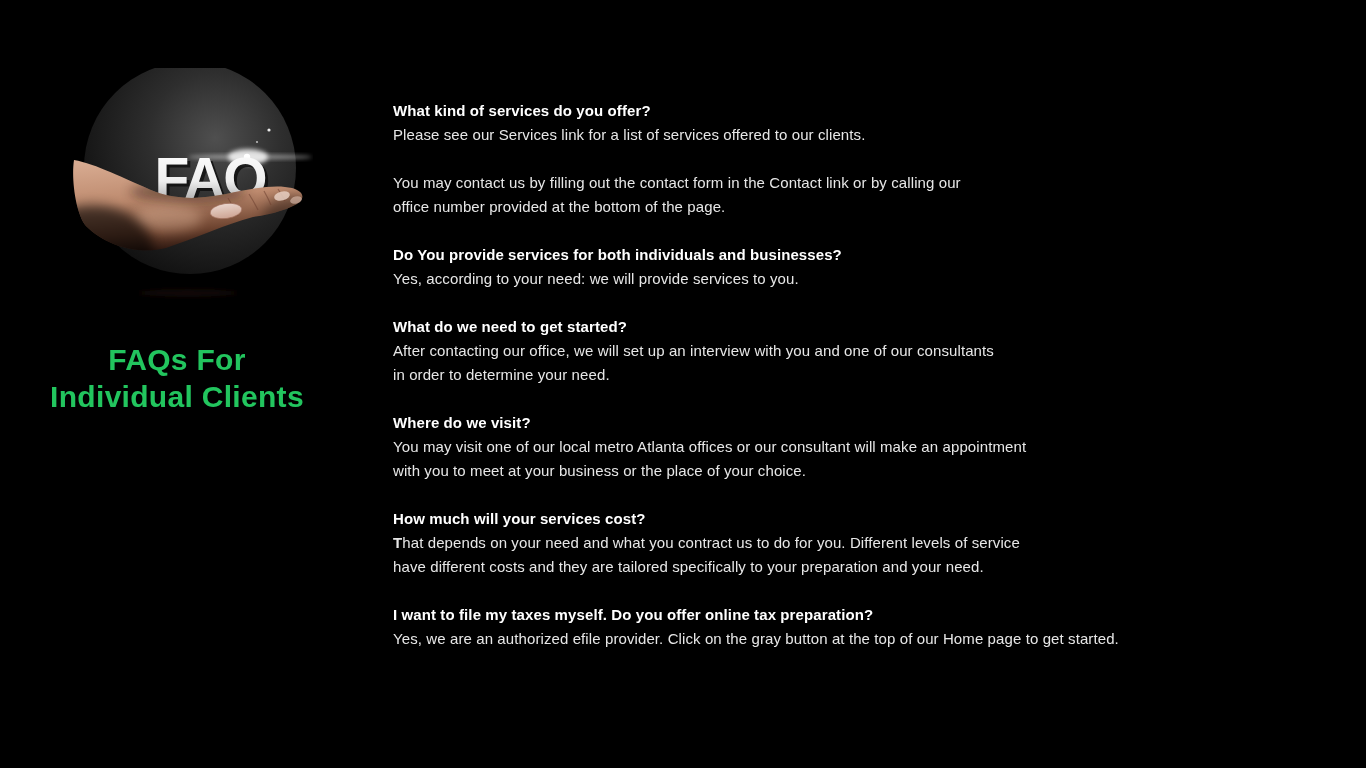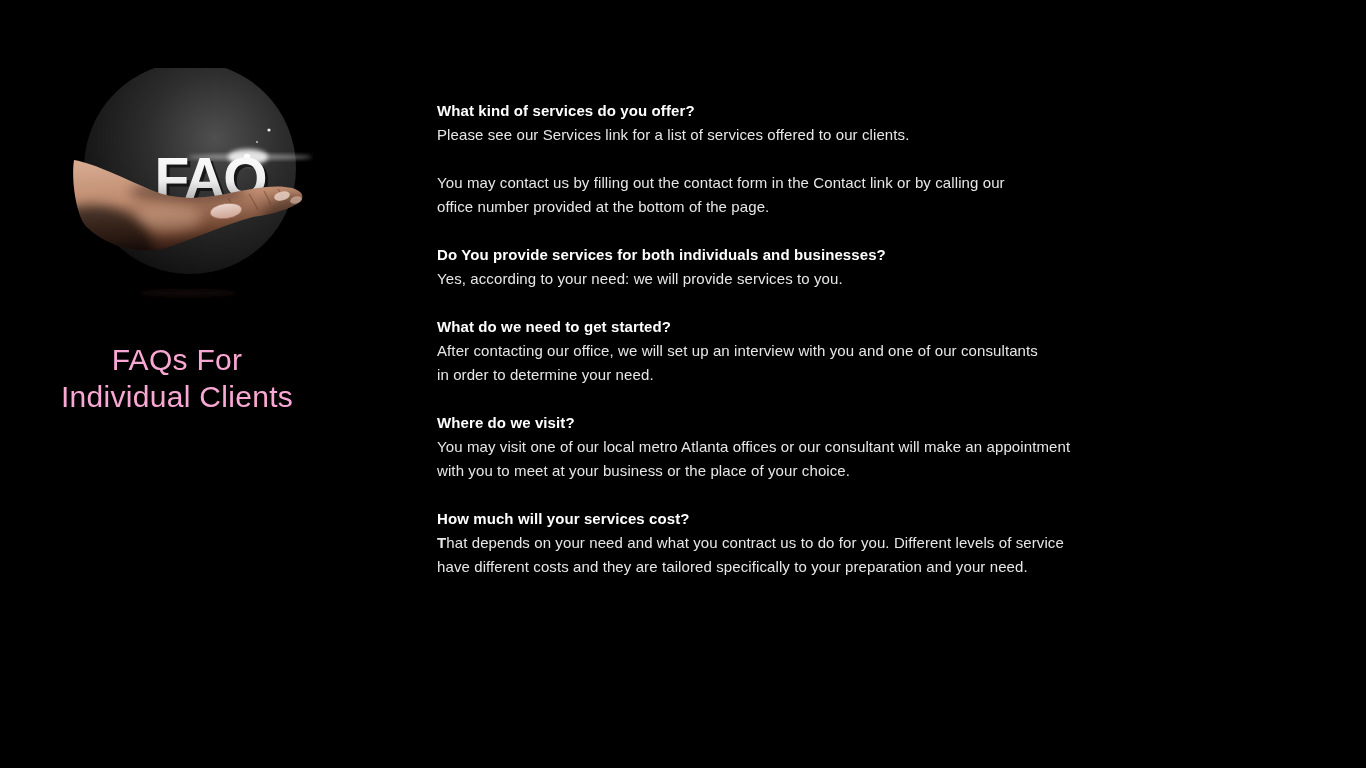--- a/index.html
+++ b/index.html
@@ -26,33 +26,32 @@
     top: 68px;
     width: 245px;
     height: 235px;
   }
   .hero-title {
     position: absolute;
     left: 18px;
     top: 341px;
     width: 318px;
     text-align: center;
-    color: #f9a8d4;
+    color: #22c55e;
     font-size: 30px;
     line-height: 37px;
-    font-weight: 400;
+    font-weight: 700;
     letter-spacing: 0.3px;
   }
   
   .faq-col {
     position: absolute;
     left: 393px;
     top: 99px;
     width: 880px;
-    margin-left: 44px;
   }
   .faq-item {
     margin: 0 0 24px 0;
   }
   .faq-q {
     color: #ffffff;
     font-size: 15px;
     line-height: 24px;
     font-weight: 700;
     white-space: pre;
@@ -176,15 +175,19 @@
       <div class="faq-a">You may visit one of our local metro Atlanta offices or our consultant will make an appointment
 with you to meet at your business or the place of your choice.</div>
     </div>
 
     <div class="faq-item">
       <div class="faq-q">How much will your services cost?</div>
       <div class="faq-a first-letter-bold">That depends on your need and what you contract us to do for you. Different levels of service
 have different costs and they are tailored specifically to your preparation and your need.</div>
     </div>
 
+    <div class="faq-item">
+      <div class="faq-q">I want to file my taxes myself. Do you offer online tax preparation?</div>
+      <div class="faq-a">Yes, we are an authorized efile provider. Click on the gray button at the top of our Home page to get started.</div>
+    </div>
 
   </div>
 </div>
 
 </body></html>

